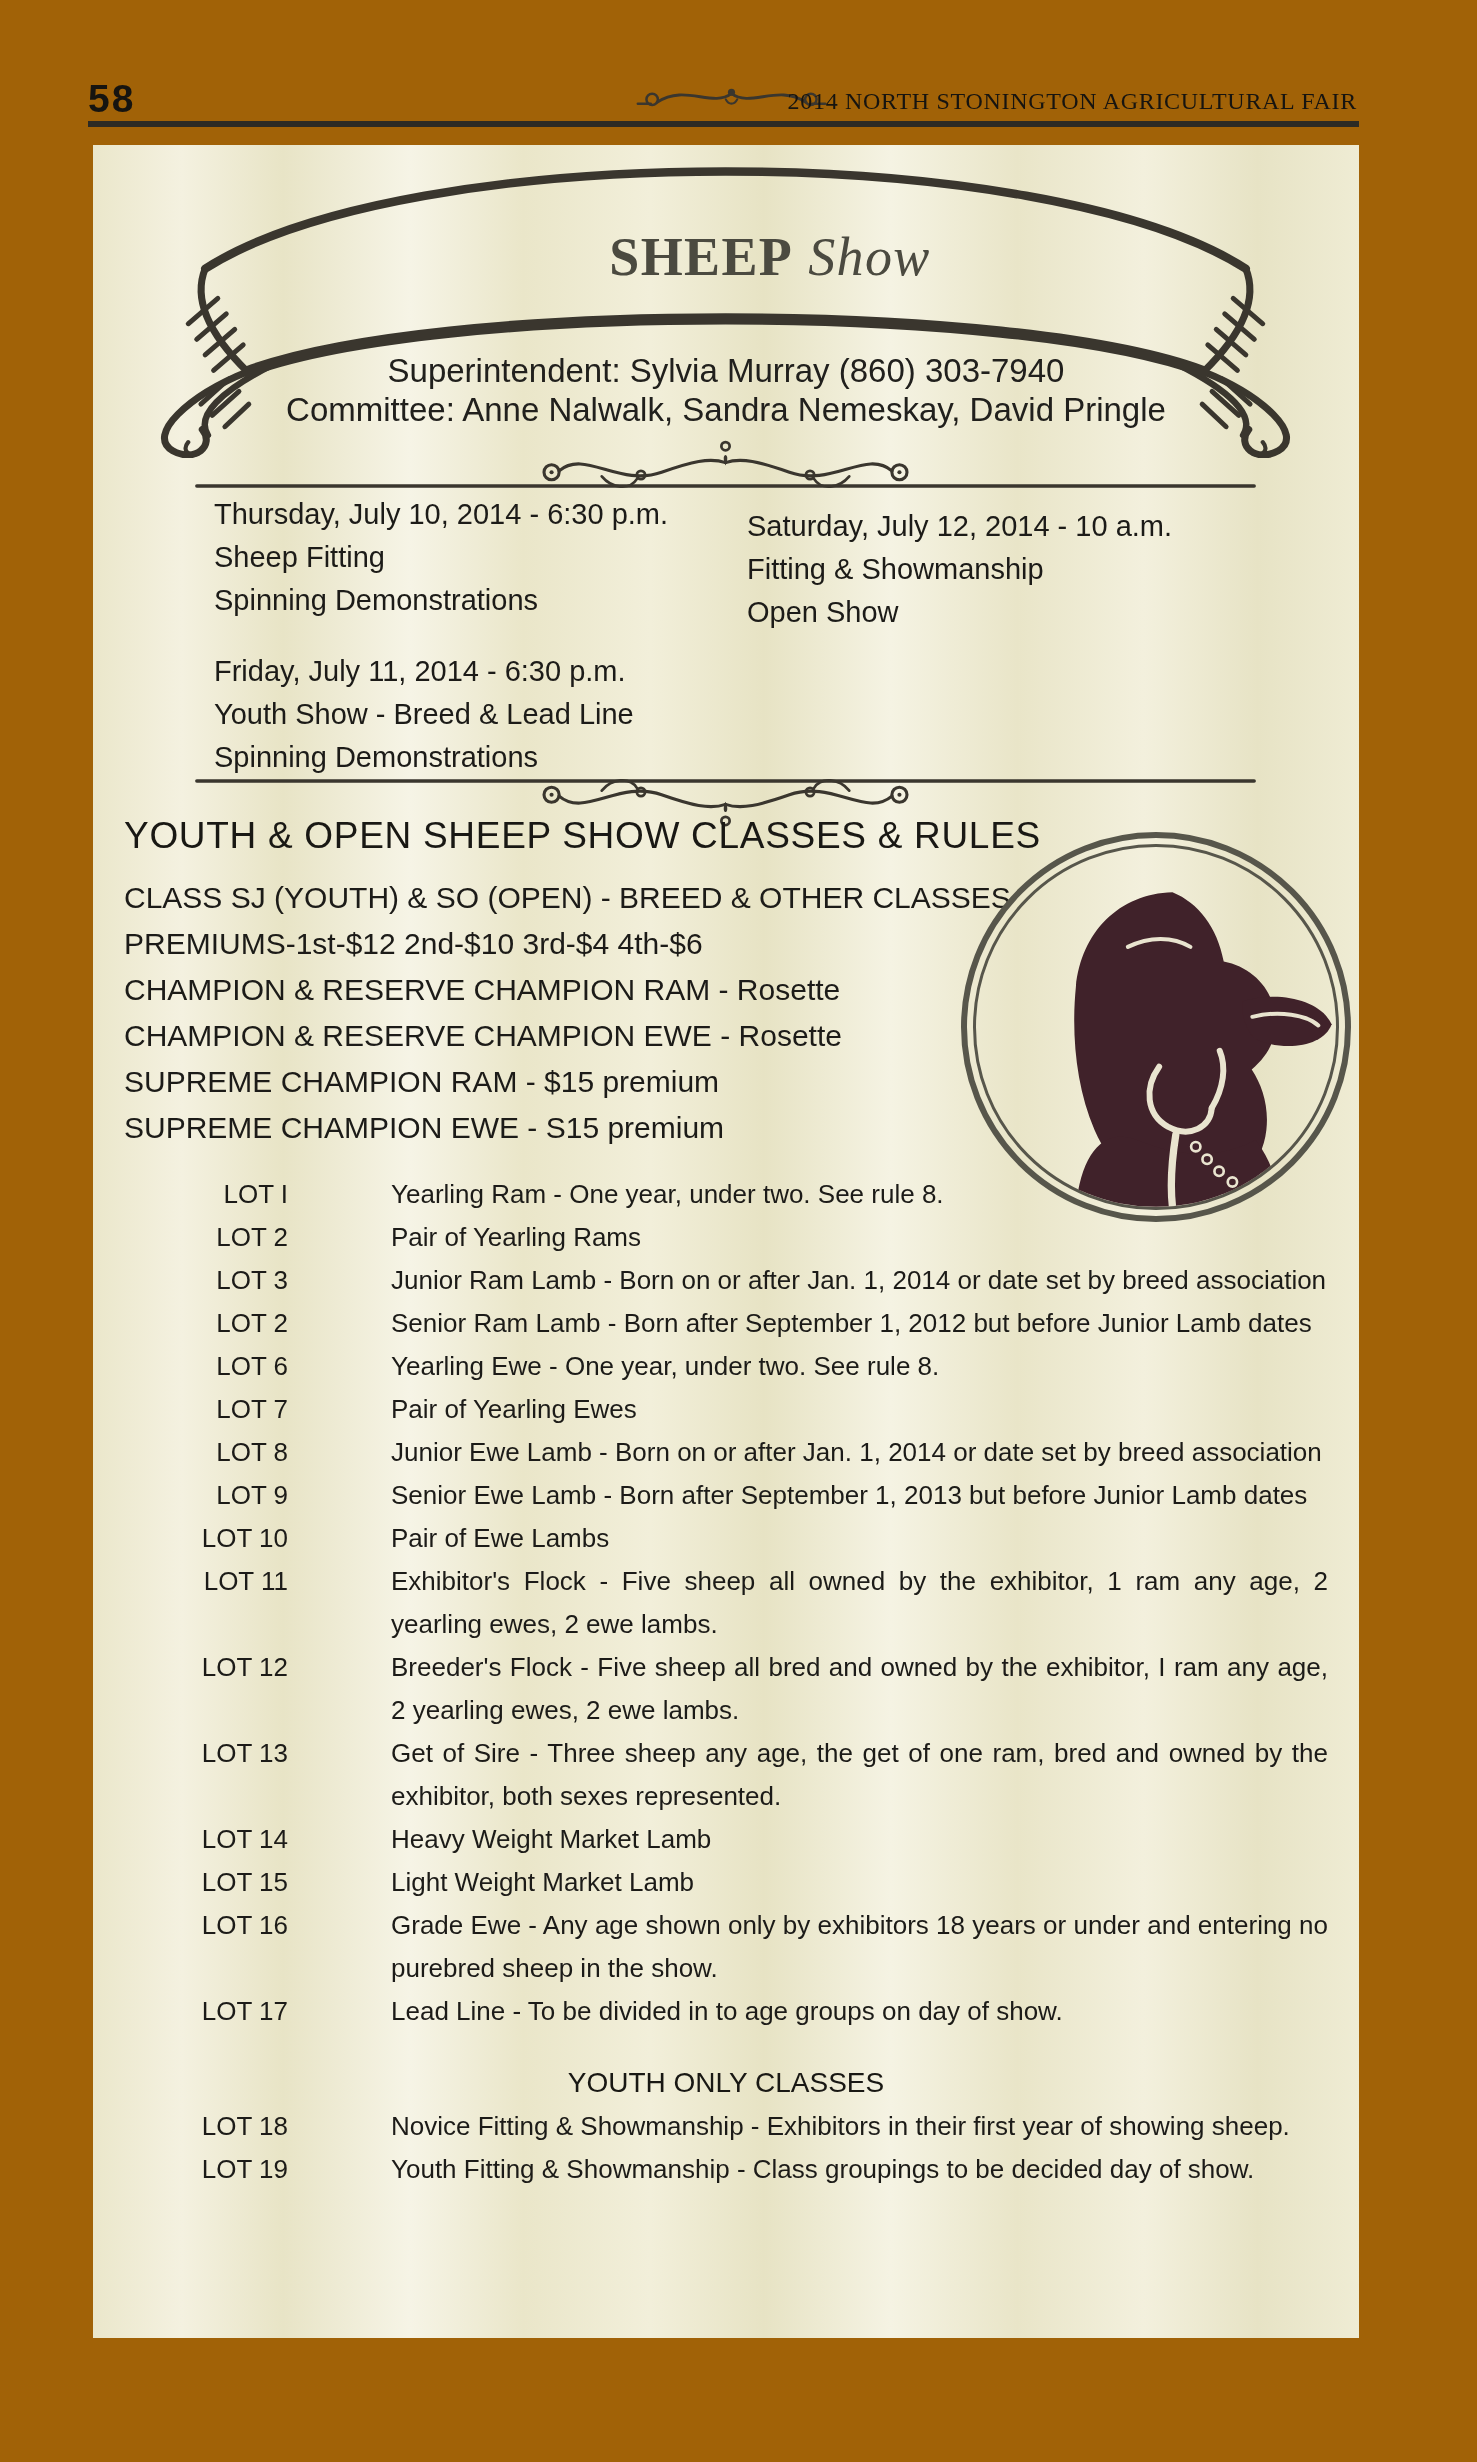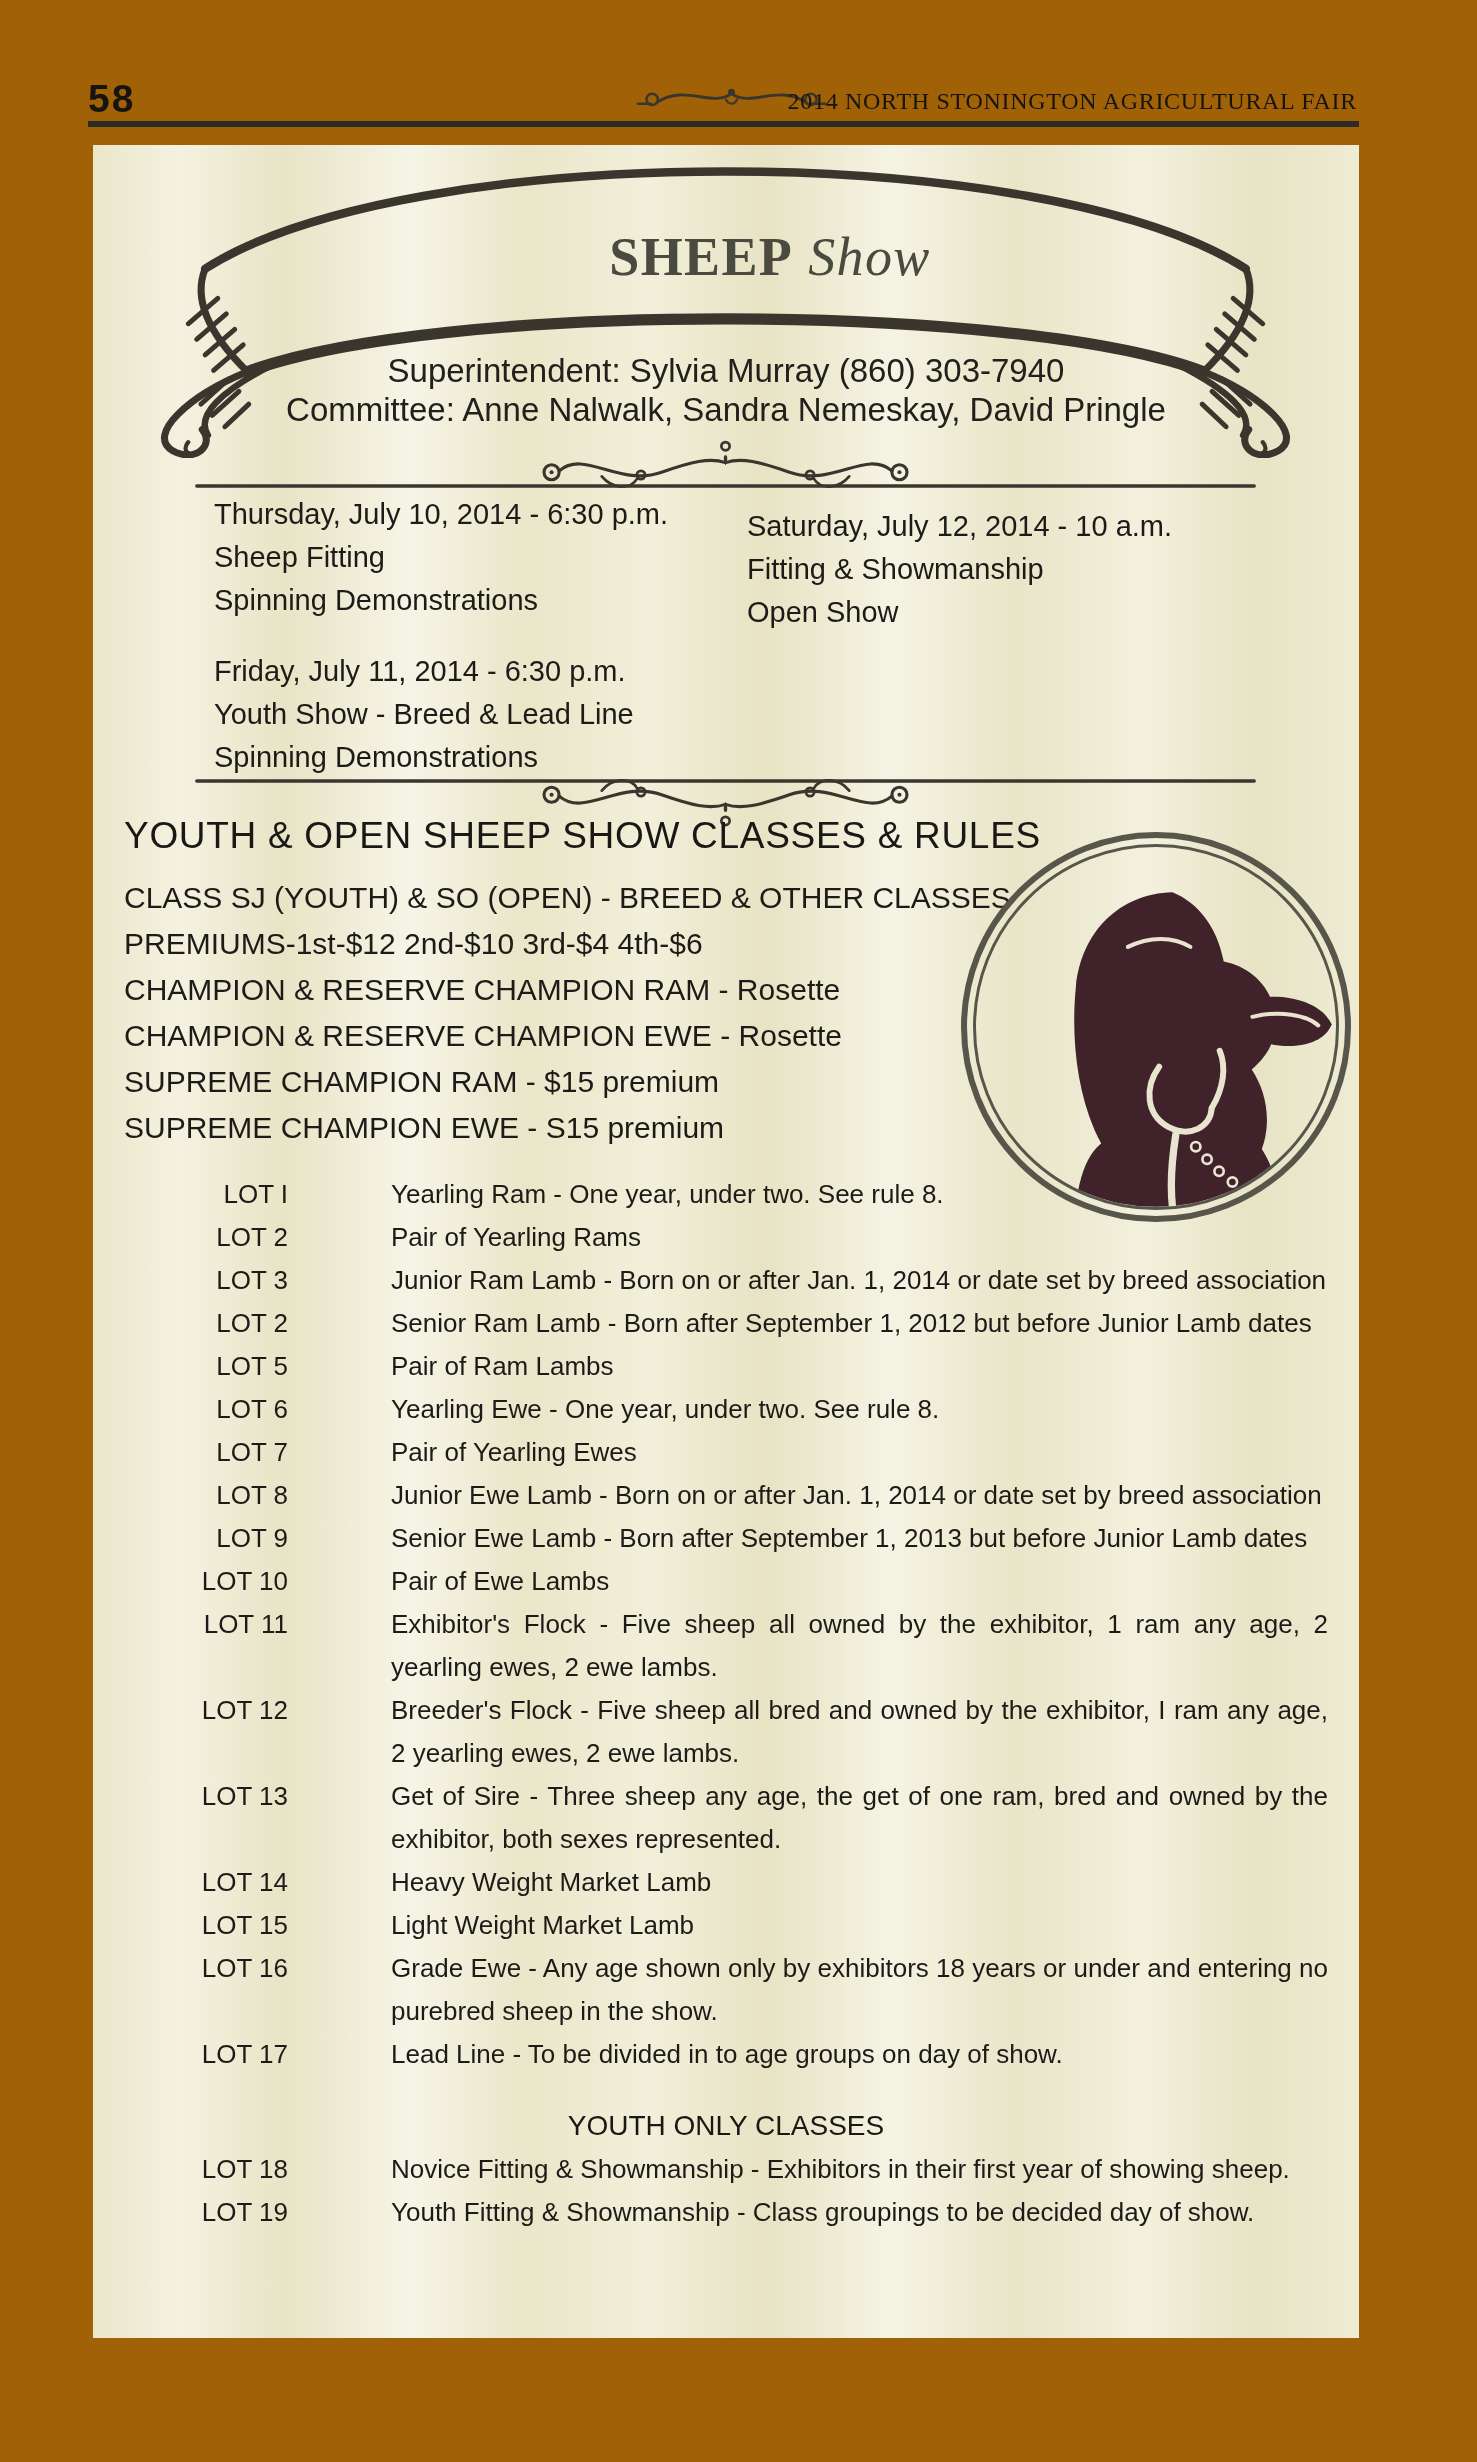--- a/index.html
+++ b/index.html
@@ -233,24 +233,20 @@
           <div class="lot-row">
             <div class="lot-num">LOT 3</div>
             <div class="lot-desc">Junior Ram Lamb - Born on or after Jan. 1, 2014 or date set by breed association</div>
           </div>
 
           <div class="lot-row">
             <div class="lot-num">LOT 2</div>
             <div class="lot-desc">Senior Ram Lamb - Born after September 1, 2012 but before Junior Lamb dates</div>
           </div>
 
-          <div class="lot-row">
-            <div class="lot-num">LOT 5</div>
-            <div class="lot-desc">Pair of Ram Lambs</div>
-          </div>
 
           <div class="lot-row">
             <div class="lot-num">LOT 6</div>
             <div class="lot-desc">Yearling Ewe - One year, under two. See rule 8.</div>
           </div>
 
           <div class="lot-row">
             <div class="lot-num">LOT 7</div>
             <div class="lot-desc">Pair of Yearling Ewes</div>
           </div>

